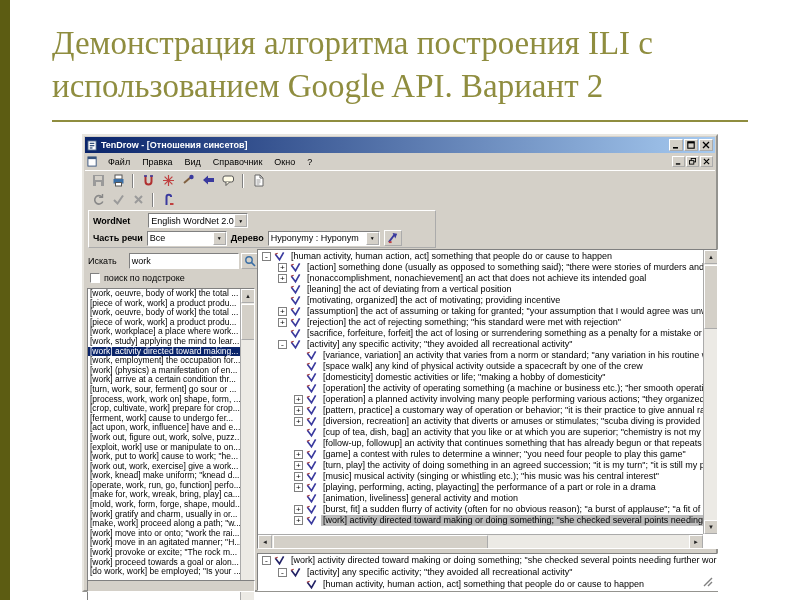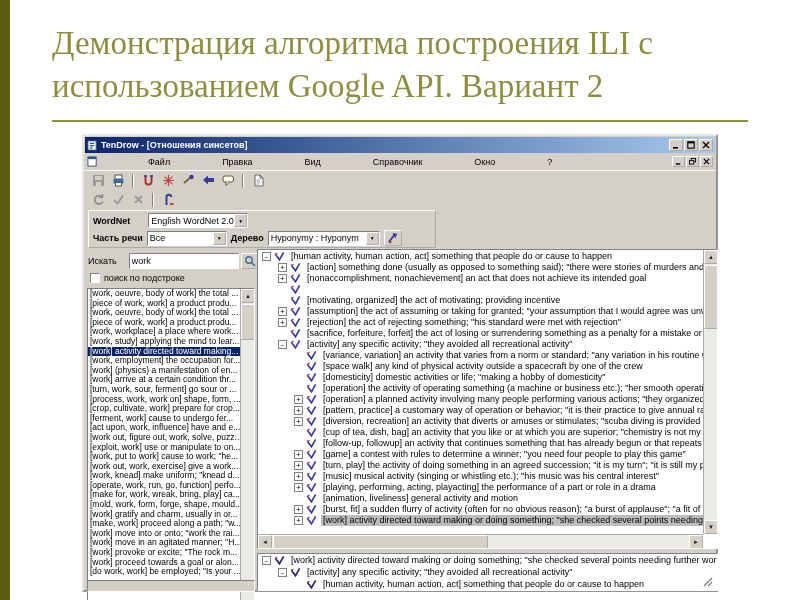--- a/index.html
+++ b/index.html
@@ -14,21 +14,21 @@
 
   
   .window { position:absolute; left:82px; top:134px; width:636px; height:458px;
     background:#d4d0c8; border:2px outset #e8e6e0; font-size:9px; color:#000; }
   .titlebar { position:absolute; left:1px; top:1px; width:630px; height:16px;
     background:linear-gradient(to right,#0a246a,#a6caf0); color:#fff; display:flex; align-items:center; padding:0 2px; }
   .titlebar .ttxt { font-weight:bold; font-size:9px; margin-left:3px; white-space:nowrap; }
   .winbtns { margin-left:auto; display:flex; gap:1px; }
   .wbtn { width:14px; height:12px; background:#d4d0c8; border:1px outset #fff; display:flex; align-items:center; justify-content:center; }
   .menubar { position:absolute; left:1px; top:18px; width:630px; height:15px; display:flex; align-items:center; padding:0 2px; }
-  .menubar .mitem { padding:1px 6px; cursor:default;margin-left:40px; }
+  .menubar .mitem { padding:1px 6px; cursor:default; }
   .mdibtns { margin-left:auto; display:flex; gap:1px; }
   .mdibtn { width:13px; height:11px; background:#d4d0c8; border:1px outset #fff; display:flex; align-items:center; justify-content:center; }
 
   .toolbar { position:absolute; left:1px; display:flex; align-items:center; gap:2px; padding-left:4px; }
   #tb1 { top:34px; width:630px; height:20px; border-top:1px solid #fff; }
   #tb2 { top:55px; width:630px; height:17px; }
   .tbtn { width:18px; height:16px; display:flex; align-items:center; justify-content:center; border:1px solid transparent; }
   .tsep { width:2px; height:14px; border-left:1px solid #808080; border-right:1px solid #fff; margin:0 3px; }
 
   
@@ -380,20 +380,21 @@
         </div>
         <div class="trow">
           <span class="ind" style="width: 20px;"></span>
           <span class="expsp"></span>
           <span class="nico">
             <svg width="11" height="11" viewBox="0 0 12 12">
               <path d="M1.5 3.5 L6 9.5 L10.5 1.5" fill="none" stroke="#3a3a9e" stroke-width="1.8"></path>
               <path d="M1 3.5 l3 -1" stroke="#a03030" stroke-width="1.3"></path>
             </svg>
           </span>
+          <span class="tlabel">[leaning] the act of deviating from a vertical position</span>
         </div>
         <div class="trow">
           <span class="ind" style="width: 20px;"></span>
           <span class="expsp"></span>
           <span class="nico">
             <svg width="11" height="11" viewBox="0 0 12 12">
               <path d="M1.5 3.5 L6 9.5 L10.5 1.5" fill="none" stroke="#3a3a9e" stroke-width="1.8"></path>
               <path d="M1 3.5 l3 -1" stroke="#a03030" stroke-width="1.3"></path>
             </svg>
           </span>

